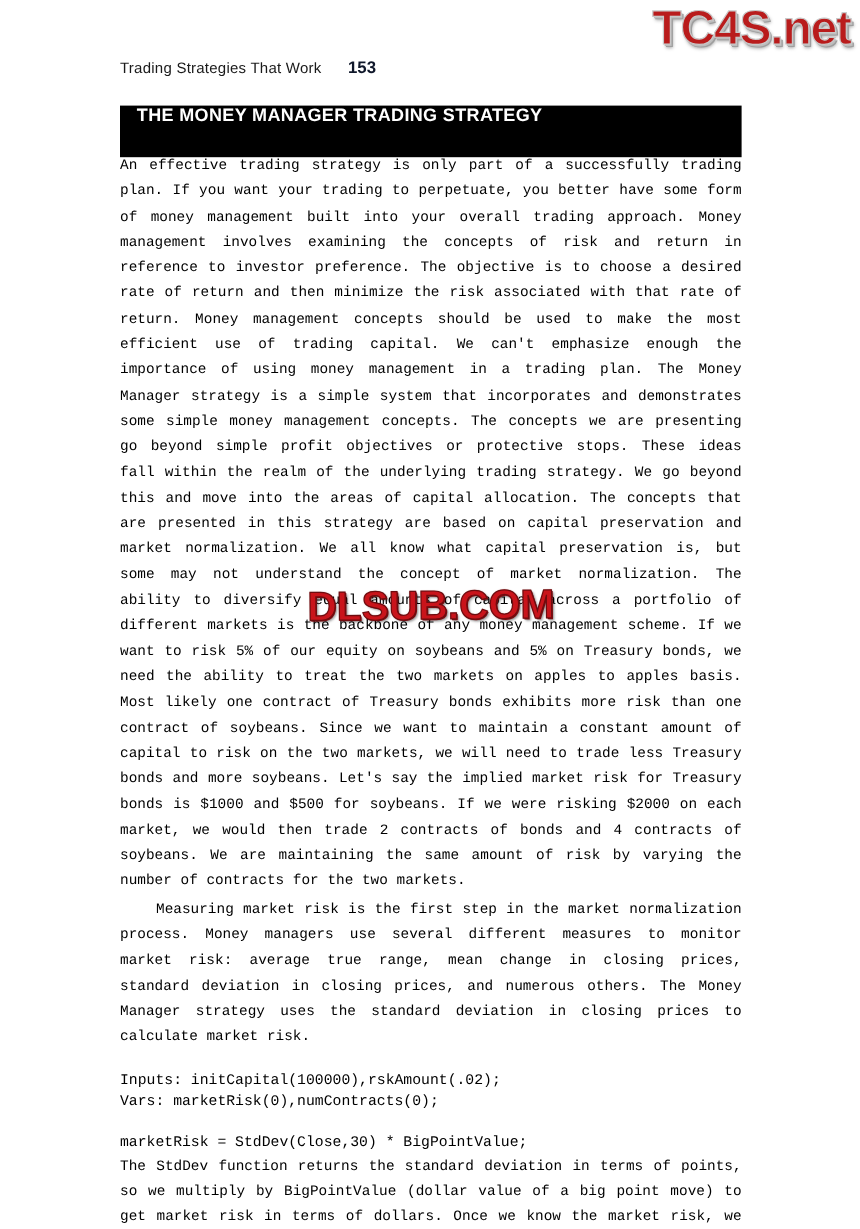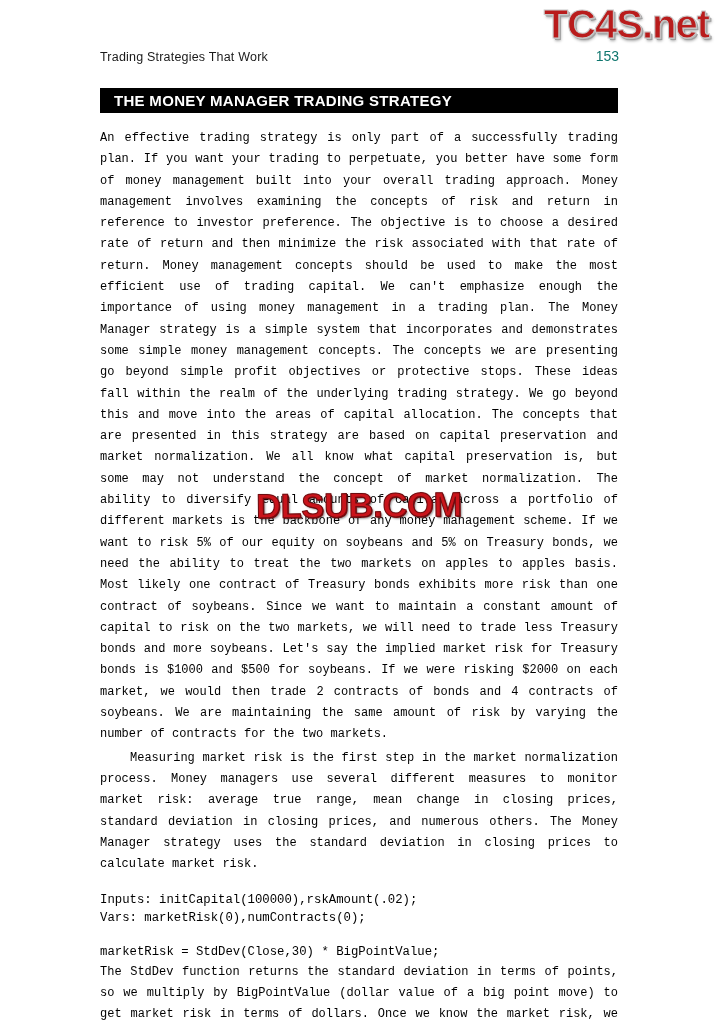--- a/index.html
+++ b/index.html
@@ -75,46 +75,45 @@
     user-select: none;
   }
 
   
   .running-head {
     position: absolute;
     top: 48px;
     left: 100px;
     right: 98px;
     display: flex;
-    justify-content: space-between;
+    justify-content: flex-start;
     align-items: baseline;
     gap: 22px;
     font-family: "Liberation Sans", sans-serif;
   }
   .running-head .rh-title {
     font-size: 12.5px;
     letter-spacing: 0.2px;
     color: #1a1a1a;
   }
   .running-head .rh-page {
     font-size: 14px;
-    font-weight: normal;
-    color: #0f766e;
+    font-weight: bold;
+    color: #0f172a;
   }
 
   
   .head-bar {
     position: absolute;
     top: 88px;
     left: 100px;
     width: 518px;
-    height: 25px;
+    height: 43px;
     background: #000000;
     display: flex;
-    align-items: center;
   }
   .head-bar span {
     color: #ffffff;
     font-family: "Liberation Sans", sans-serif;
     font-weight: bold;
     font-size: 15px;
     letter-spacing: 0.3px;
     padding-left: 14px;
   }
 

